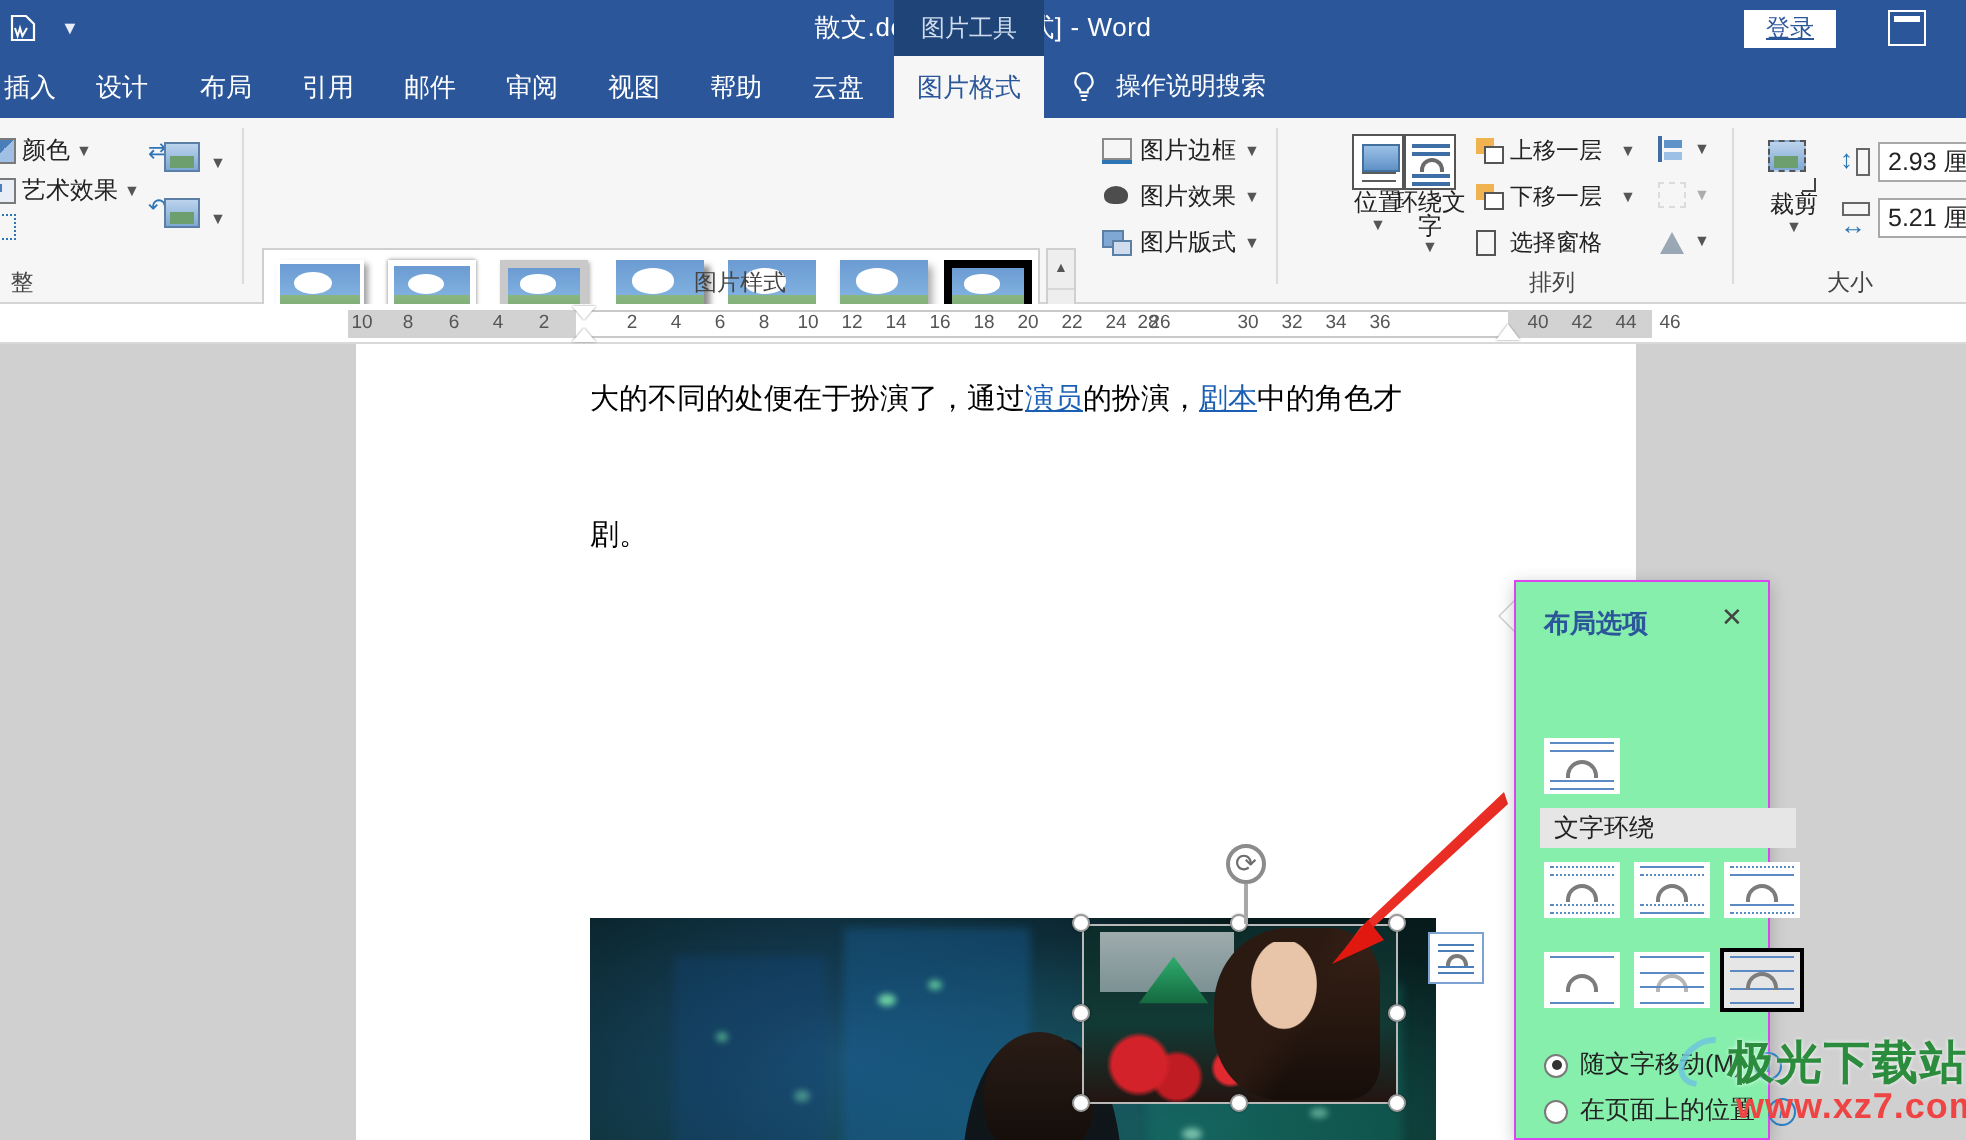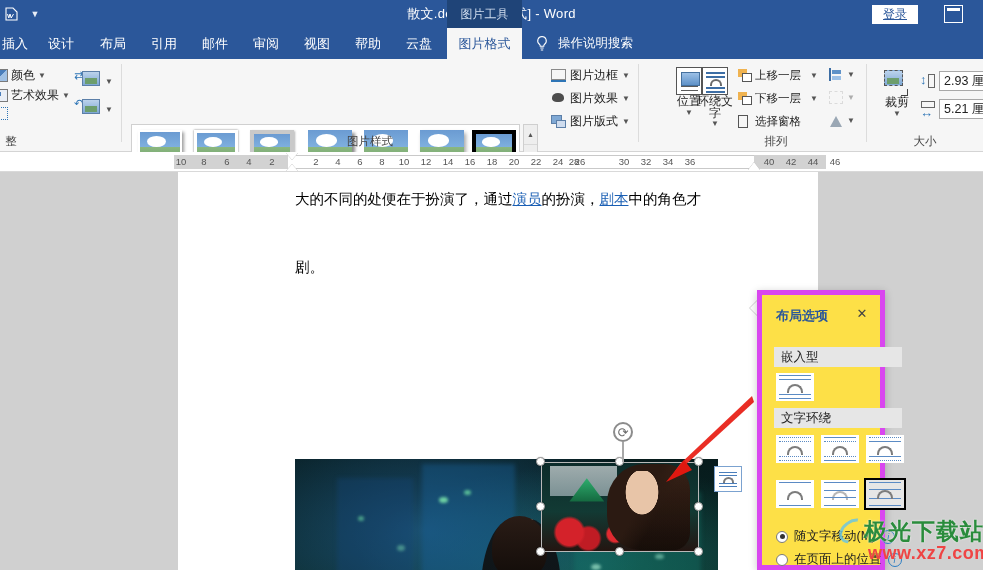--- a/index.html
+++ b/index.html
@@ -343,21 +343,21 @@
   .lb-ic .ln { position: absolute; left: 1px; width: 18px; height: 1.3px; background: #4a7ebb; }
   .lb-ic .arc { position: absolute; left: 5px; top: 6px; width: 11px; height: 6px;
     border: 2px solid #7a7a7a; border-bottom: none; border-radius: 11px 11px 0 0; }
 
   
   .red-arrow { position: absolute; left: 640px; top: 222px; width: 120px; height: 90px; }
 
   
   .lo-panel {
     position: absolute; left: 757px; top: 290px; width: 128px; height: 280px;
-    background: #fde047; border: 5px solid #d946ef;
+    background: #86efac; border: 1px solid #d946ef;
     box-shadow: 0 2px 8px rgba(0,0,0,.22);
   }
   .lo-beak {
     position: absolute; left: 750px; top: 300px; width: 0; height: 0;
     border-top: 8px solid transparent; border-bottom: 8px solid transparent;
     border-right: 8px solid #fff;
     filter: drop-shadow(-1px 0 0 #cfcfcf);
   }
   .lo-title {
     position: absolute; left: 14px; top: 12px; font-size: 13px; color: #2b579a; font-weight: bold;
@@ -713,21 +713,20 @@
       <path d="M112 2 L40 70 L30 84 L42 74 L114 8 Z" fill="url(#rg)"></path>
       <path d="M26 88 L44 66 L52 76 Z" fill="#e01810"></path>
     </svg>
   </div>
 
   <div class="lo-beak"></div>
   <div class="lo-panel">
     <div class="lo-title">布局选项</div>
     <div class="lo-close">✕</div>
 
-    <div class="lo-sec" style="top:52px">嵌入型</div>
     <div class="wr-ic" style="left:14px;top:78px">
       <i class="l" style="top:2px"></i>
         <i class="l" style="top:6px"></i>
       <i class="l" style="top:21px"></i>
         <i class="l" style="top:25px"></i>
       <i class="arc"></i>
     </div>
 
     <div class="lo-sec" style="top:113px">文字环绕</div>
 

